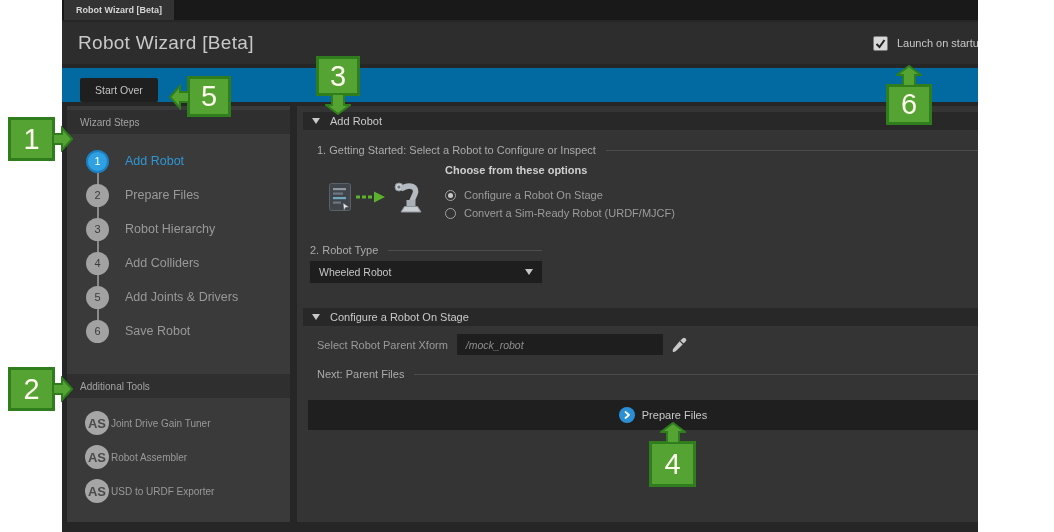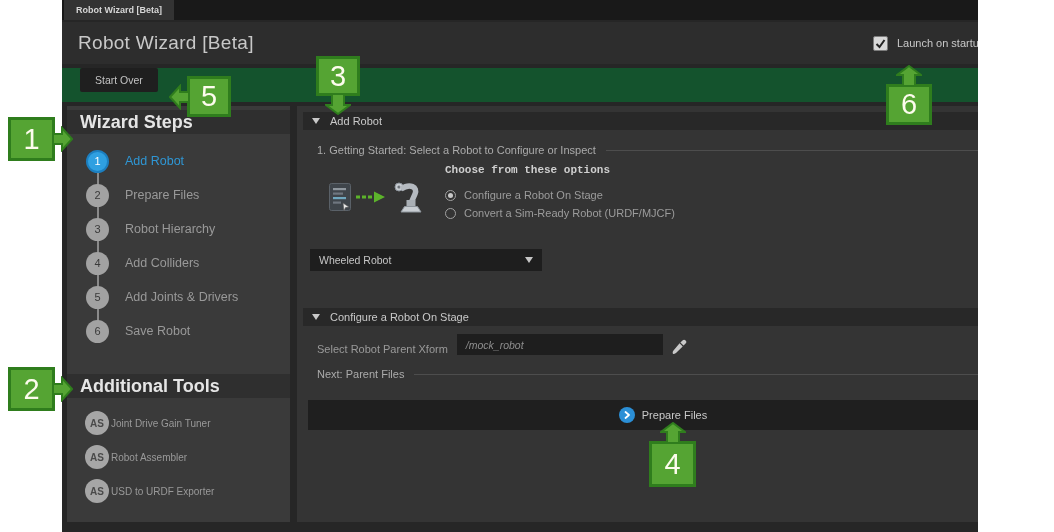--- a/index.html
+++ b/index.html
@@ -11,73 +11,73 @@
   .tabstrip { height:20px; background:#191919; display:flex; }
   .tab { background:#333333; color:#d6d6d6; font-size:9px; font-weight:bold; padding:0 12px;
          display:flex; align-items:center; margin-left:2px; }
   .titlebar { height:42px; background:#2d2d2d; margin-top:2px; display:flex; align-items:center; padding:0 16px; }
   .title { font-size:19px; color:#c8c8c8; letter-spacing:.3px; font-weight:400; }
   .titlebar-right { margin-left:auto; display:flex; align-items:center; gap:9px; }
   .checkbox { width:15px; height:15px; background:#d8d8d8; border:1px solid #7c7c7c; border-radius:2px;
               display:flex; align-items:center; justify-content:center; cursor:pointer; }
   .launch-label { font-size:11px; color:#c9c9c9; }
   .cap-btn { margin-left:12px; display:flex; align-items:center; cursor:pointer; }
-  .toolbar { height:34px; background:#14532d; margin-top:4px; display:flex; align-items:flex-start; padding-left:18px; }
+  .toolbar { height:34px; background:#0369a1; margin-top:4px; display:flex; align-items:flex-end; padding-left:18px; }
   .start-over { background:#1f1f1f; color:#c3c3c3; font-size:10.5px; border:none; padding:6px 15px;
                 border-radius:2px; cursor:pointer; font-family:inherit; }
 
   
   .content { height:416px; margin-top:4px; display:flex; padding-left:5px; }
   .sidebar { width:223px; background:#3a3a3a; position:relative; }
   .spacer { width:7px; }
   .main { flex:1; background:#343434; position:relative; }
   .scrollstrip { width:8px; background:#3e3e3e; margin-left:2px; }
 
   
-  .side-header { height:24px; background:#2f2f2f; color:#e5e5e5; font-weight:bold; font-size:18px;
+  .side-header { height:24px; background:#2f2f2f; color:#a3a3a3; font-weight:normal; font-size:10px;
                  display:flex; align-items:center; padding-left:13px; }
   .side-header.first { margin-top:4px; }
   .steps { position:relative; padding-top:10px; }
   .steps::before { content:""; position:absolute; left:30px; top:26px; bottom:16px; width:2px; background:#8a8a8a; }
   .step { display:flex; align-items:center; height:34px; padding-left:19px; position:relative; cursor:pointer; }
   .step-circle { width:23px; height:23px; border-radius:50%; background:#a2a2a2; color:#3a3a3a; font-size:11px;
                  display:flex; align-items:center; justify-content:center; z-index:1; flex:0 0 auto; }
   .step.active .step-circle { background:#2fa0e1; border:2px solid #1c7fc0; color:#ffffff; }
   .step-label { margin-left:16px; font-size:12.5px; color:#999999; white-space:nowrap; }
   .step.active .step-label { color:#2f97d5; }
   .tools-header { margin-top:26px; }
   .tools { padding-top:8px; }
   .tool { display:flex; align-items:center; height:34px; padding-left:18px; cursor:pointer; }
-  .tool-badge { width:24px; height:24px; border-radius:50%; background:#a6a6a6; color:#4a4a4a; font-size:10px;
+  .tool-badge { width:24px; height:24px; border-radius:50%; background:#a6a6a6; color:#4a4a4a; font-size:13px;
                 font-weight:bold; display:flex; align-items:center; justify-content:center; flex:0 0 auto; }
   .tool-label { margin-left:2px; font-size:10px; color:#999999; white-space:nowrap; }
 
   
   .sec-header { position:absolute; left:6px; right:13px; height:18px; background:#282828; color:#c9c9c9;
                 font-size:11px; display:flex; align-items:center; gap:10px; padding-left:9px; cursor:pointer; }
   .caret-down { width:0; height:0; border-left:4.5px solid transparent; border-right:4.5px solid transparent;
                 border-top:6px solid #c9c9c9; }
   .group-row { position:absolute; display:flex; align-items:center; color:#ababab; font-size:11px; white-space:nowrap; }
   .group-row .rule { flex:1; height:1px; background:#4d4d4d; margin-left:10px; }
   .icons-block { position:absolute; left:31px; top:74px; display:flex; align-items:center; gap:3px; }
-  .choose-label { position:absolute; left:148px; top:58px; font-size:11px; font-weight:bold; color:#cfcfcf;font-family:Liberation Mono, monospace; }
+  .choose-label { position:absolute; left:148px; top:58px; font-size:11px; font-weight:bold; color:#cfcfcf; }
   .radio-row { position:absolute; left:148px; display:flex; align-items:center; gap:8px; font-size:11px;
                color:#9c9c9c; cursor:pointer; }
   .radio { width:11px; height:11px; border:1.5px solid #a2a2a2; border-radius:50%; display:flex;
            align-items:center; justify-content:center; flex:0 0 auto; }
   .radio .dot { width:5px; height:5px; border-radius:50%; background:#c9c9c9; }
   .fgroup { position:absolute; }
   .fgroup .glabel { display:flex; align-items:center; font-size:11px; color:#ababab; white-space:nowrap; }
   .fgroup .glabel .rule { flex:1; height:1px; background:#4d4d4d; margin-left:10px; }
   .dropdown { margin-top:5px; height:22px; background:#1e1e1e; display:flex; align-items:center;
               padding:0 9px; font-size:10.5px; color:#c6c6c6; cursor:pointer; }
   .dropdown .caret-down { margin-left:auto; border-top-color:#c6c6c6; }
   .tinput { margin-top:5px; height:22px; background:#1e1e1e; display:flex; align-items:center;
             padding:0 9px; font-size:10.5px; color:#8e8e8e; font-style:italic; cursor:text; }
-  .xform-row { position:absolute; left:20px; top:228px; display:flex; align-items:flex-end; }
+  .xform-row { position:absolute; left:20px; top:228px; display:flex; align-items:center; }
   .xform-label { font-size:11px; color:#9a9a9a; }
   .xform-input { width:206px; height:21px; background:#1e1e1e; margin-left:9px; display:flex; align-items:center;
                  padding:0 9px; font-size:10.5px; color:#8e8e8e; font-style:italic; cursor:text; }
   .picker { margin-left:8px; display:flex; align-items:center; cursor:pointer; }
   .prepare-bar { position:absolute; left:11px; right:20px; top:294px; height:30px; background:#1f1f1f;
                  display:flex; align-items:center; justify-content:center; gap:7px; font-size:11px;
                  color:#c9c9c9; cursor:pointer; }
   .blue-circle { width:16px; height:16px; border-radius:50%; background:#2b8fd6; display:flex;
                  align-items:center; justify-content:center; }
 
@@ -220,20 +220,24 @@
               <span class="dot"></span>
             </span>
           <span>Configure a Robot On Stage</span>
         </div>
         <div class="radio-row" style="top:101px;">
           <span class="radio"></span>
           <span>Convert a Sim-Ready Robot (URDF/MJCF)</span>
         </div>
 
         <div class="fgroup" style="left:13px; top:138px; width:232px;">
+          <div class="glabel">
+            <span>2. Robot Type</span>
+            <span class="rule"></span>
+          </div>
           <div class="dropdown">
             <span>Wheeled Robot</span>
             <span class="caret-down"></span>
           </div>
         </div>
 
 
         <div class="sec-header" style="top:202px;">
           <span class="caret-down"></span>
           <span>Configure a Robot On Stage</span>

